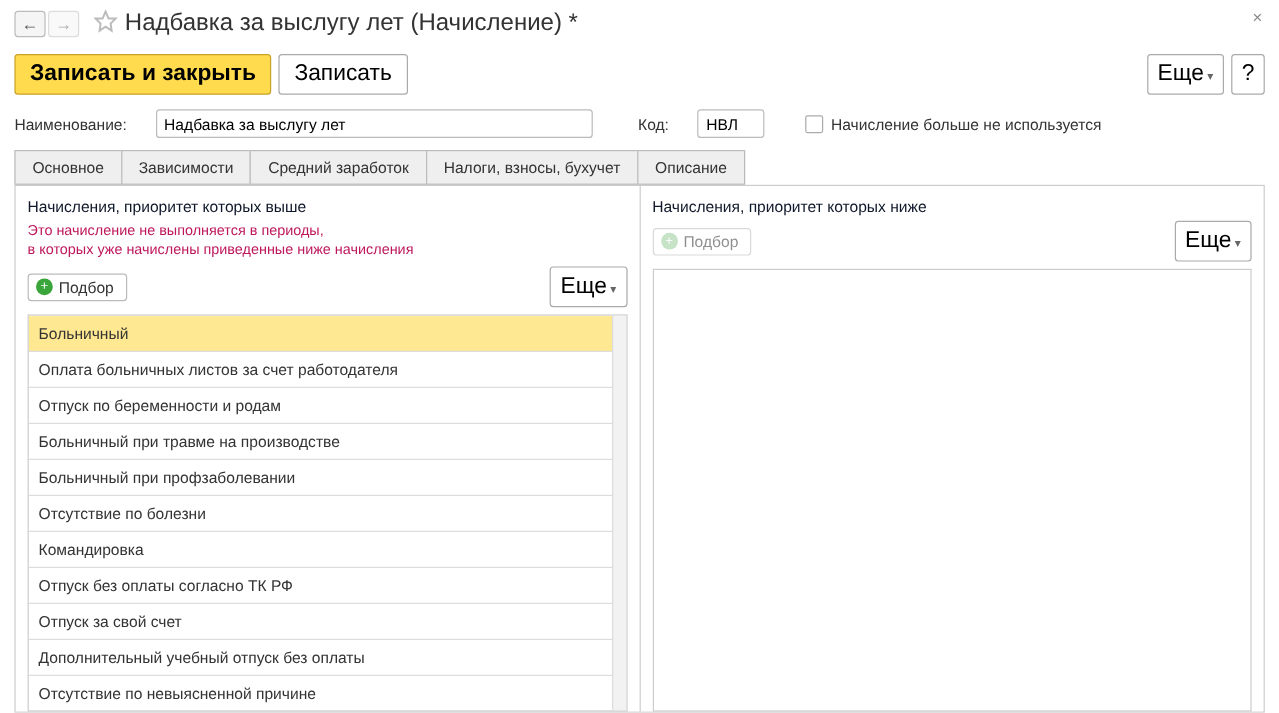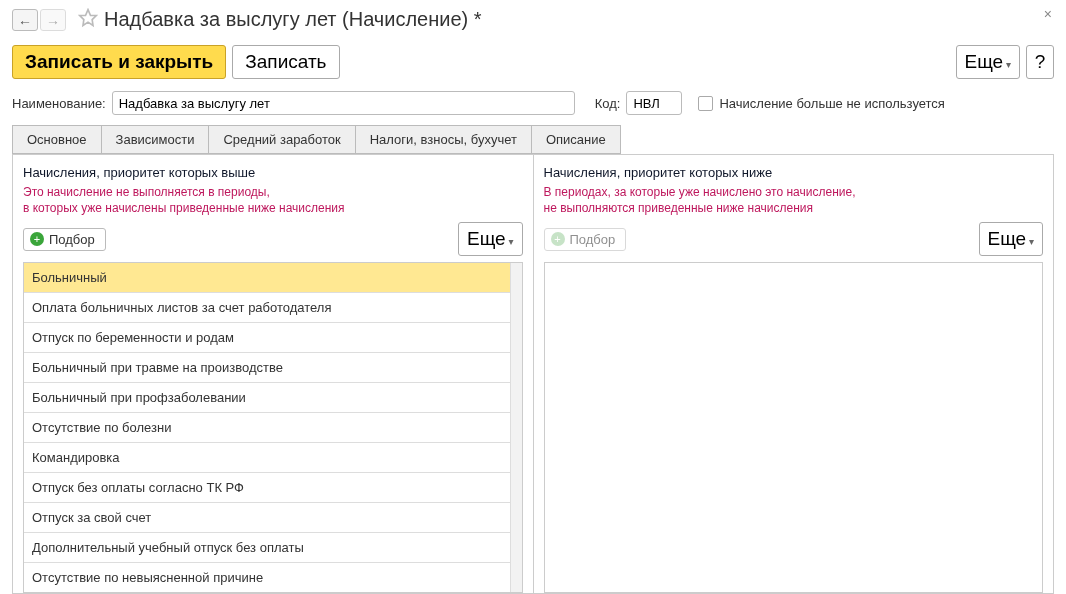--- a/index.html
+++ b/index.html
@@ -80,31 +80,31 @@
   .btn-help {
     width: 28px;
     padding: 5px 0;
     text-align: center;
   }
   .toolbar-spacer { flex: 1; }
   .fieldrow {
     display: flex;
     align-items: center;
     padding: 2px 12px 10px 12px;
-    gap: 6px;
+    gap: 24px;
   }
   .fieldrow label { color: #333; }
   .text-input {
     border: 1px solid #bbb;
     border-radius: 3px;
     padding: 4px 6px;
     font-size: 13px;
     height: 24px;
   }
-  .name-input { width: 463px; }
+  .name-input { width: 364px; }
   .code-input { width: 56px; }
   .checkbox-wrap {
     display: inline-flex;
     align-items: center;
     gap: 6px;
     margin-left: 10px;
   }
   .checkbox {
     width: 15px;
     height: 15px;
@@ -285,22 +285,20 @@
           <div class="list-item">Дополнительный учебный отпуск без оплаты</div>
           <div class="list-item">Отсутствие по невыясненной причине</div>
           <div class="list-item">Прогул</div>
         </div>
       <div class="scrollbar-fake"></div>
     </div>
   </div>
   <div class="col-divider"></div>
   <div class="col">
     <div class="col-title">Начисления, приоритет которых ниже</div>
-    <div class="col-desc" style="white-space:pre-line">В периодах, за которые уже начислено это начисление,
-не выполняются приведенные ниже начисления</div>
     <div class="col-toolbar">
       <span class="add-btn disabled">
         <span class="plus">+</span>
         <span>Подбор</span>
       </span>
       <div class="spacer"></div>
       <button class="btn btn-more">Еще</button>
     </div>
     <div class="list-wrap">
       <div class="list" id="right-list"></div>

